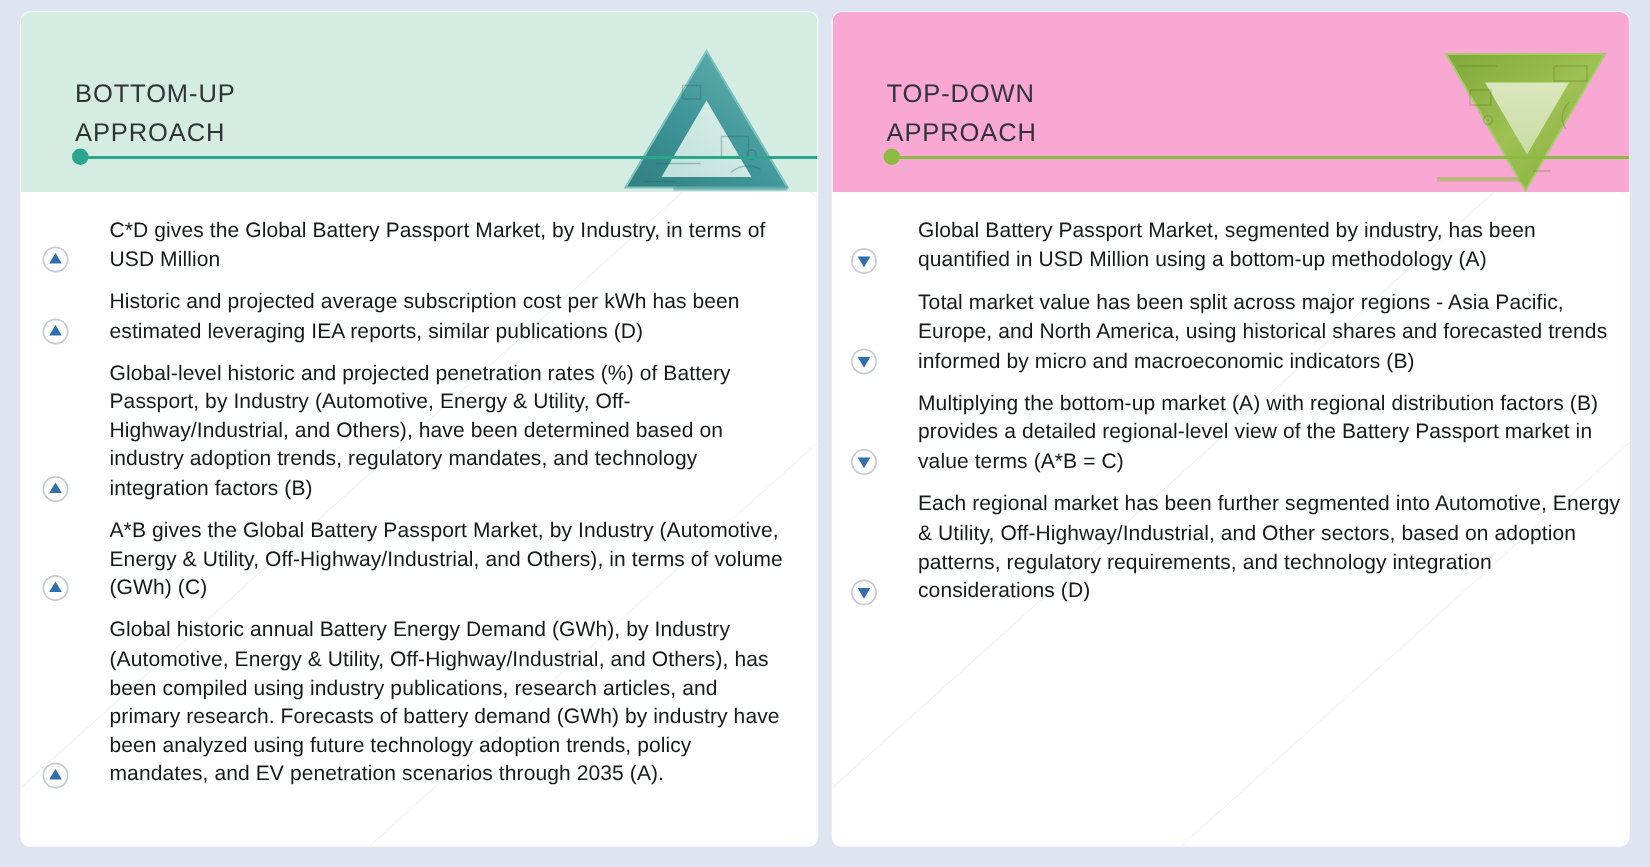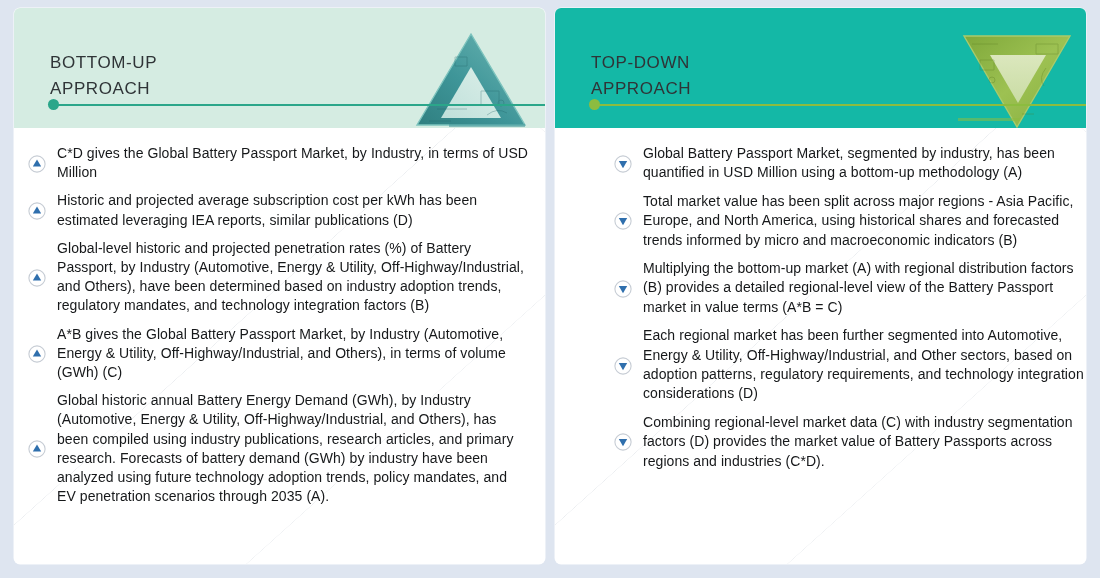--- a/index.html
+++ b/index.html
@@ -51,21 +51,21 @@
 
   
   .card-header {
     position: relative;
     height: 120px;
     flex: 0 0 120px;
     overflow: hidden;
     z-index: 2;
   }
   .card--left  .card-header { background: #d5ece2; }
-  .card--right .card-header { background: #14b8a6; }
+  .card--right .card-header { background: #f9a8d4; }
 
   .header-title {
     position: absolute;
     left: 36px;
     top: 42px;
     font-size: 17px;
     line-height: 26px;
     letter-spacing: 0.6px;
     color: #2f3437;
     font-weight: 400;
@@ -110,28 +110,28 @@
   .card--left .tri-art  { right: 18px; top: 23px;  width: 112px; height: 97px; }
   .card--right .tri-art { right: 10px; top: 22px;  width: 118px; height: 100px; }
 
   
   .card-body {
     position: relative;
     z-index: 2;
     flex: 1 1 auto;
     padding: 16px 16px 10px 14px;
   }
-  .card--right .card-body { padding-left: 12px; padding-right: 0; margin-left: 47px; }
+  .card--right .card-body { padding-left: 12px; padding-right: 0; }
 
   .bullet-list { list-style: none; }
 
   .bullet-item {
     display: flex;
-    align-items: center;
-    gap: 11px;
+    align-items: flex-end;
+    gap: 27px;
     margin-bottom: 9px;
   }
 
   .bullet-icon {
     flex: 0 0 auto;
     width: 18px;
     height: 18px;
     margin-top: 1px;
     display: block;
   }
@@ -292,24 +292,17 @@
             </svg>
             <span class="bullet-text">Multiplying the bottom-up market (A) with regional distribution factors (B) provides a detailed regional-level view of the Battery Passport market in value terms (A*B = C)</span>
           </li>
           <li class="bullet-item">
             <svg class="bullet-icon" viewBox="0 0 18 18">
               <circle cx="9" cy="9" r="8.1" fill="#ffffff" stroke="#c6ccd4" stroke-width="1.1"></circle>
               <path d="M4.8,6 L13.2,6 L9,13.2 Z" fill="#2f6fad"></path>
             </svg>
             <span class="bullet-text">Each regional market has been further segmented into Automotive, Energy &amp; Utility, Off-Highway/Industrial, and Other sectors, based on adoption patterns, regulatory requirements, and technology integration considerations (D)</span>
           </li>
-          <li class="bullet-item">
-            <svg class="bullet-icon" viewBox="0 0 18 18">
-              <circle cx="9" cy="9" r="8.1" fill="#ffffff" stroke="#c6ccd4" stroke-width="1.1"></circle>
-              <path d="M4.8,6 L13.2,6 L9,13.2 Z" fill="#2f6fad"></path>
-            </svg>
-            <span class="bullet-text">Combining regional-level market data (C) with industry segmentation factors (D) provides the market value of Battery Passports across regions and industries (C*D).</span>
-          </li>
         </ul>
     </div>
   </section>
 
 </div>
 
 </body></html>

